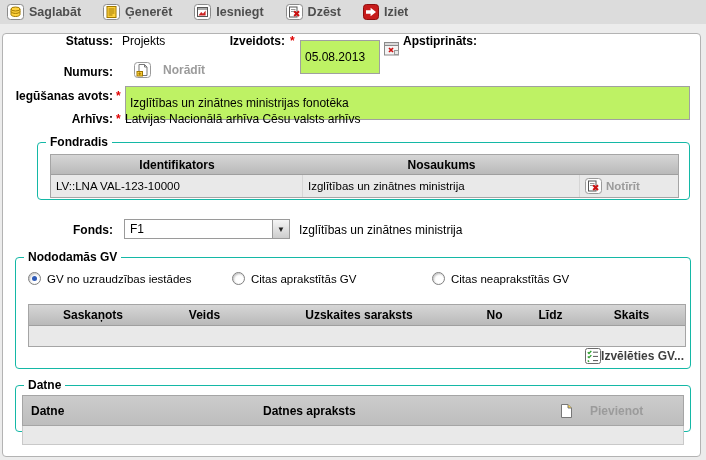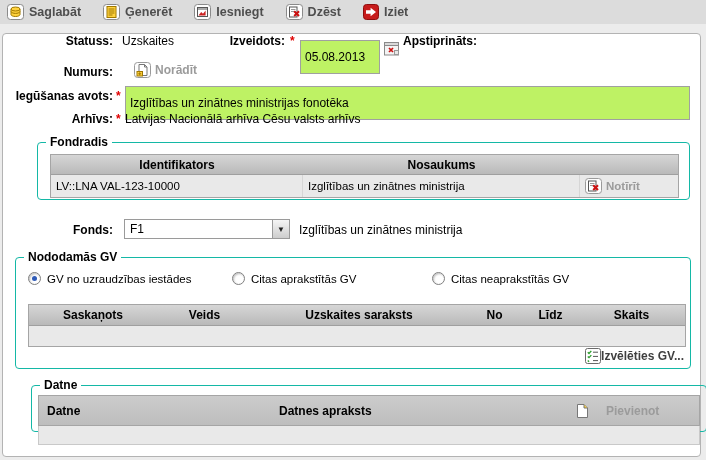--- a/index.html
+++ b/index.html
@@ -111,39 +111,39 @@
           <path d="M3 6.3h4.6V3.8L13 8l-5.4 4.2V9.7H3z" fill="#fff"></path>
         </svg>
       </span>
       <span class="tlabel">Iziet</span>
     </div>
   </div>
 
   <div class="panel">
 
     <span class="abs lbl" style="left:0; top:9; width:110px;">Statuss:</span>
-    <span class="abs" style="left:119px; top:9;">Uzskaites</span>
+    <span class="abs" style="left:119px; top:9;">Projekts</span>
 
     <span class="abs lbl" style="left:150px; top:9; width:132px;">Izveidots:</span>
     <span class="abs req" style="left:287px; top:9;">*</span>
     <input class="abs txt-input" style="left: 297px; top: 6px; width: 80px;" readonly="" value="05.08.2013">
     <span class="abs" style="left:381px; top:7px; cursor:pointer;">
       <span>
         <svg width="16" height="15" viewBox="0 0 16 15">
           <rect x="0.5" y="1.5" width="14" height="12.5" fill="#f4f4f4" stroke="#8a8a8a"></rect>
           <rect x="0.5" y="1.5" width="14" height="3" fill="#d9d9d9" stroke="#8a8a8a"></rect>
           <path d="M5 7l4 4M9 7l-4 4" stroke="#cc1111" stroke-width="1.7"></path>
           <rect x="10.5" y="9.5" width="4" height="4" fill="#e8e8e8" stroke="#999"></rect>
         </svg>
       </span>
     </span>
     <span class="abs lbl" style="left:400px; top:9; text-align:left;">Apstiprināts:</span>
 
     <span class="abs lbl" style="left:0; top:31px; width:110px;">Numurs:</span>
-    <span class="abs" style="left:131px; top:28px; display:flex; align-items:center; gap:4px;">
+    <span class="abs" style="left:131px; top:28px; display:flex; align-items:center; gap:12px;">
       <span>
         <svg width="17" height="16" viewBox="0 0 17 16">
           <rect x="0.5" y="0.5" width="16" height="15" rx="3" fill="#fdfdfd" stroke="#9a9a9a"></rect>
           <path d="M5 2.5h5.5L13 5v8.5H5z" fill="#fff" stroke="#777"></path>
           <path d="M10.5 2.5V5H13" fill="none" stroke="#777"></path>
           <rect x="3" y="9.5" width="5.5" height="4.5" fill="#ffd23e" stroke="#a07800"></rect>
           <path d="M5.7 10.3v3M4.2 11.8h3" stroke="#a07800"></path>
         </svg>
       </span>
       <span class="disabled-link">Norādīt</span>
@@ -227,21 +227,21 @@
             <path d="M2.8 8.4l1.2 1.2 2.3-2.5" stroke="#2e9e2e" fill="none" stroke-width="1.4"></path>
             <path d="M8 8.4h5" stroke="#555"></path>
             <path d="M2.8 12.6l1.2 1.2" stroke="#2e9e2e" fill="none" stroke-width="1.4"></path>
             <path d="M8 12.6h5" stroke="#555"></path>
           </svg>
         </span>
         <span class="link">Izvēlēties GV...</span>
       </div>
     </div>
 
-    <div class="fs" style="left:12px; top:351px; width:676px; height:47px;margin-left:16px;">
+    <div class="fs" style="left:12px; top:351px; width:676px; height:47px;">
       <span class="legend">Datne</span>
       <div class="abs" style="left:6px; top:9px; width:662px; height:31px; background:linear-gradient(#cccccc,#bdbdbd); border:1px solid #a5a5a5; display:flex; align-items:center;">
         <span style="font-weight:bold; width:240px; padding-left:8px;">Datne</span>
         <span style="font-weight:bold; width:290px;">Datnes apraksts</span>
         <span style="display:flex; align-items:center; gap:16px; margin-left:6px; cursor:default;">
           <span>
             <svg width="15" height="16" viewBox="0 0 15 16">
               <path d="M2.5 1.5h6.5L12.5 5v9.5h-10z" fill="#fff" stroke="#777"></path>
               <path d="M9 1.5V5h3.5" fill="#ffd23e" stroke="#777"></path>
             </svg>

